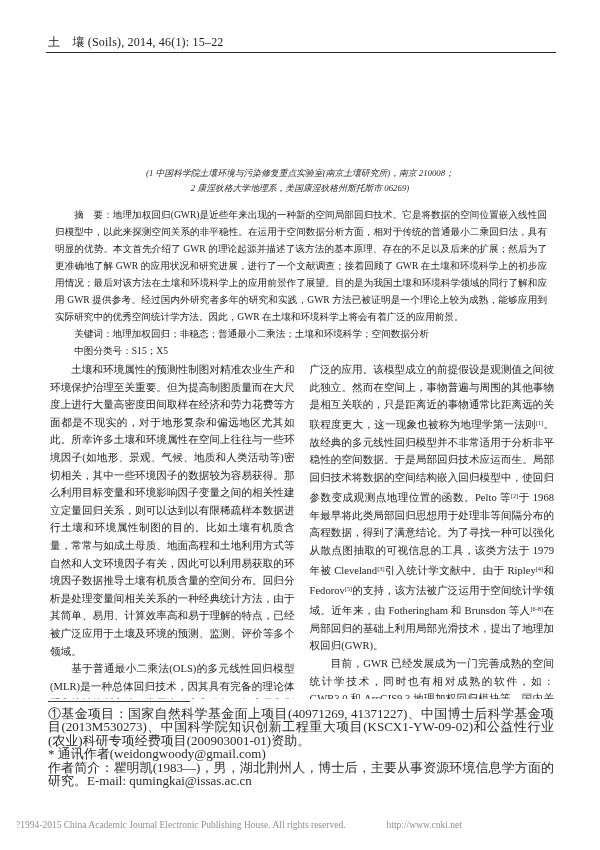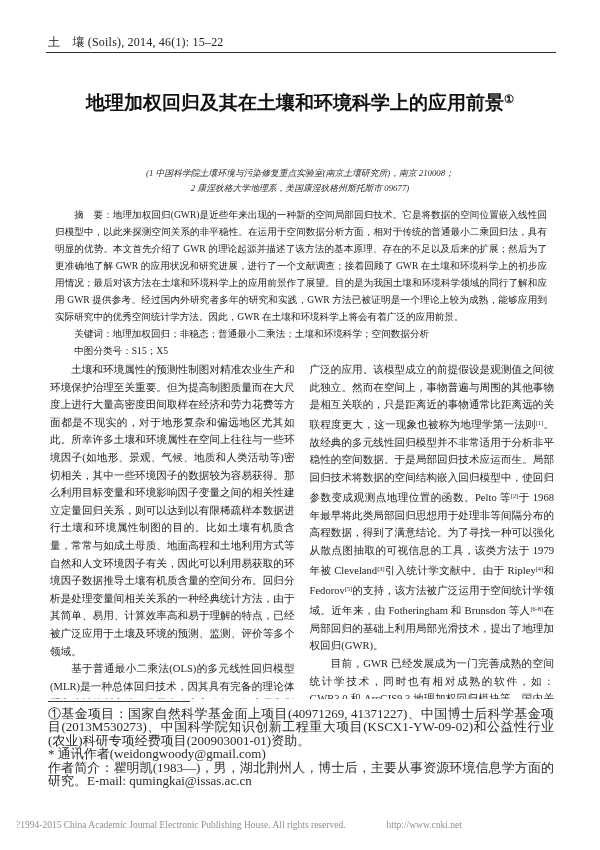--- a/index.html
+++ b/index.html
@@ -29,26 +29,25 @@
   .footer .url{margin-left:41px;}
 </style>
 </head>
 <body>
 
 <div class="page">
 
   <div class="jheader">土　壤 (Soils), 2014, 46(1): 15–22</div>
   <div class="jrule"></div>
 
-  <h1 class="title"><span>地理加权回归及其在土壤和环境科学上的应用前景</span><span class="sup">①</span></h1>
 
 
   <div class="affil">
     <div>(1 中国科学院土壤环境与污染修复重点实验室(南京土壤研究所)，南京 210008；</div>
-    <div>2 康涅狄格大学地理系，美国康涅狄格州斯托斯市 09677)</div>
+    <div>2 康涅狄格大学地理系，美国康涅狄格州斯托斯市 06269)</div>
   </div>
 
   <div class="abs">
     <p>摘　要：地理加权回归(GWR)是近些年来出现的一种新的空间局部回归技术。它是将数据的空间位置嵌入线性回归模型中，以此来探测空间关系的非平稳性。在运用于空间数据分析方面，相对于传统的普通最小二乘回归法，具有明显的优势。本文首先介绍了 GWR 的理论起源并描述了该方法的基本原理、存在的不足以及后来的扩展；然后为了更准确地了解 GWR 的应用状况和研究进展，进行了一个文献调查；接着回顾了 GWR 在土壤和环境科学上的初步应用情况；最后对该方法在土壤和环境科学上的应用前景作了展望。目的是为我国土壤和环境科学领域的同行了解和应用 GWR 提供参考。经过国内外研究者多年的研究和实践，GWR 方法已被证明是一个理论上较为成熟，能够应用到实际研究中的优秀空间统计学方法。因此，GWR 在土壤和环境科学上将会有着广泛的应用前景。</p>
     <p>关键词：地理加权回归；非稳态；普通最小二乘法；土壤和环境科学；空间数据分析</p>
     <p>中图分类号：S15；X5</p>
   </div>
 
   <div class="cols">
     <div class="col">

